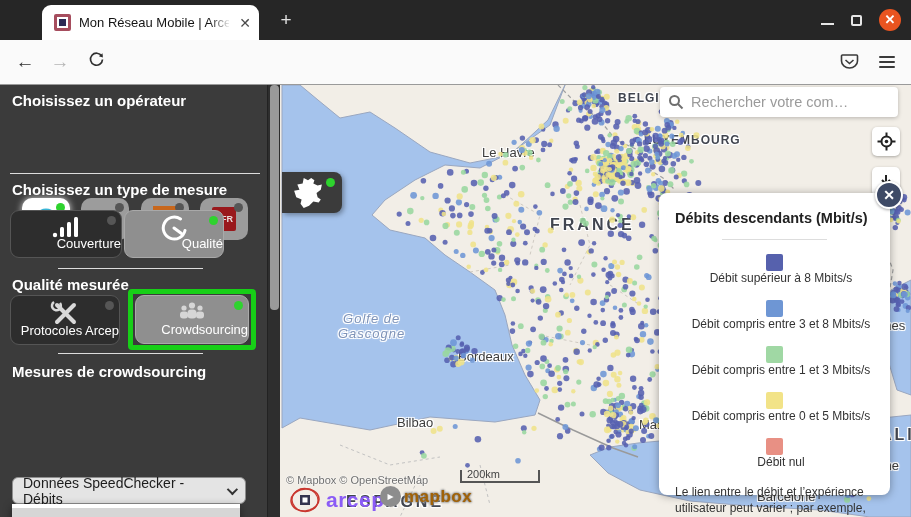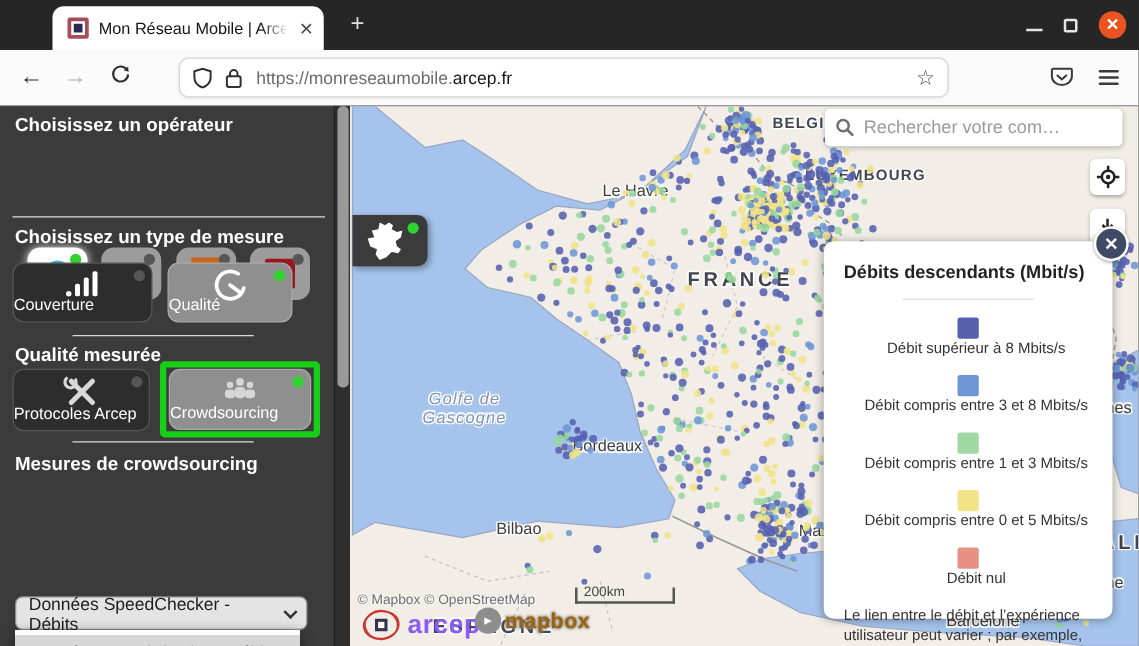--- a/index.html
+++ b/index.html
@@ -51,21 +51,21 @@
   .op-btn.sel { background:#fff; box-shadow:0 0 7px rgba(255,255,255,0.8); }
   .status-dot { position:absolute; top:5px; right:5px; width:9px; height:9px; border-radius:50%; background:#565656; }
   .status-dot.on { background:#2ed32e; }
   .op-logo { position:absolute; left:0; top:0; right:0; bottom:0; display:flex; align-items:center; justify-content:center; }
   .free-txt { font-family:"Liberation Serif", serif; font-style:italic; font-weight:bold; color:#8e2f33; font-size:15px; }
   .orange-sq { width:24px; height:26px; background:#c8671c; display:flex; align-items:flex-end; justify-content:center; }
   .orange-sq span { color:#f3dfcb; font-size:5px; margin-bottom:2px; }
   .sfr-sq { width:24px; height:24px; background:#99181c; border-radius:2px; display:flex; align-items:center; justify-content:center; }
   .sfr-sq span { color:#eadbdb; font-size:9px; font-weight:bold; }
   .big-btn { position:absolute; border-radius:9px; }
-  .big-btn .lbl { position:absolute; left:0; right:0; bottom:6px; text-align:left; color:#fff; font-size:13px; }
+  .big-btn .lbl { position:absolute; left:0; right:0; bottom:6px; text-align:right; color:#fff; font-size:13px; }
   .big-btn .ic { position:absolute; left:0; right:0; top:4px; display:flex; justify-content:center; }
   .btn-dark { background:#2d2d2d; border:1px solid #555; }
   .btn-gray { background:#8f8f8f; border:1px solid #a9a9a9; }
   .hl-frame { position:absolute; border:5px solid #17cf17; border-radius:4px; }
   .select-box { position:absolute; left:12px; top:392px; width:234px; height:27px; background:#e4e4e4;
                 border:1px solid #8f8f8f; border-radius:6px; display:flex; align-items:center;
                 padding:0 10px; font-size:14px; color:#1c1c1c; }
   .select-box .chev { margin-left:auto; width:8px; height:8px; border-right:2px solid #333;
                       border-bottom:2px solid #333; transform:rotate(45deg) translateY(-2px); }
   .dropdown { position:absolute; left:12px; top:419px; width:228px; background:#fff; border-radius:0 0 5px 5px;
@@ -150,31 +150,20 @@
 
   <div class="toolbar">
     <div class="nav-ic nav-back">←</div>
     <div class="nav-ic nav-fwd disabled">→</div>
     <div class="nav-ic nav-reload">
       <svg width="17" height="17" viewBox="0 0 17 17">
         <path d="M13.7,5.2 A6,6 0 1 0 14.5,8.5" fill="none" stroke="#2f2f2f" stroke-width="1.7"></path>
         <polygon points="14.5,2.2 14.9,6.4 10.9,5.2" fill="#2f2f2f"></polygon>
       </svg>
     </div>
-    <div class="urlbar">
-      <svg width="16" height="17" viewBox="0 0 16 17">
-        <path d="M8,1 L14.5,3 V8 C14.5,12 11.8,14.6 8,16 C4.2,14.6 1.5,12 1.5,8 V3 Z" fill="none" stroke="#303030" stroke-width="1.6"></path>
-      </svg>
-      <svg width="16" height="17" viewBox="0 0 16 17" style="margin-left:9px">
-        <rect x="2.5" y="7" width="11" height="8.5" rx="1.5" fill="none" stroke="#303030" stroke-width="1.6"></rect>
-        <path d="M5,7 V5 a3,3 0 0 1 6,0 V7" fill="none" stroke="#303030" stroke-width="1.6"></path>
-      </svg>
-      <div class="url-text"><span class="url-prefix">https://monreseaumobile.</span><span class="url-domain">arcep.fr</span></div>
-      <div class="url-star">☆</div>
-    </div>
     <div class="tb-right">
       <svg width="19" height="18" viewBox="0 0 19 18">
         <path d="M2.5,2 h14 a1,1 0 0 1 1,1 v5 a8,7 0 0 1 -16,0 v-5 a1,1 0 0 1 1,-1 Z" fill="none" stroke="#3a3a3a" stroke-width="1.6"></path>
         <path d="M5.5,7 l4,3.5 4,-3.5" fill="none" stroke="#3a3a3a" stroke-width="1.6"></path>
       </svg>
       <div class="hamburger">
           <div></div>
           <div></div>
           <div></div>
         </div>
@@ -225,21 +214,21 @@
         <svg width="36" height="24" viewBox="0 0 36 24">
           <circle cx="7" cy="20" r="2.2" fill="#fff"></circle>
           <rect x="12" y="12" width="4" height="10" rx="1.5" fill="#fff"></rect>
           <rect x="19" y="7" width="4" height="15" rx="1.5" fill="#fff"></rect>
           <rect x="26" y="2" width="4" height="20" rx="1.5" fill="#fff"></rect>
         </svg>
       </div>
       <div class="lbl">Couverture</div>
       <div class="status-dot"></div>
     </div>
-    <div class="big-btn btn-gray" style="left:134px; top:125px; width:100px; height:48px">
+    <div class="big-btn btn-gray" style="left:124px; top:125px; width:100px; height:48px">
       <div class="ic">
         <svg width="32" height="26" viewBox="0 0 32 26">
           <path d="M22.5,4.0 A11,11 0 1 0 27,15.5" fill="none" stroke="#fff" stroke-width="3" stroke-linecap="round"></path>
           <line x1="16" y1="13" x2="23.5" y2="18.5" stroke="#fff" stroke-width="3" stroke-linecap="round"></line>
         </svg>
       </div>
       <div class="lbl">Qualité</div>
       <div class="status-dot on"></div>
     </div>
 

